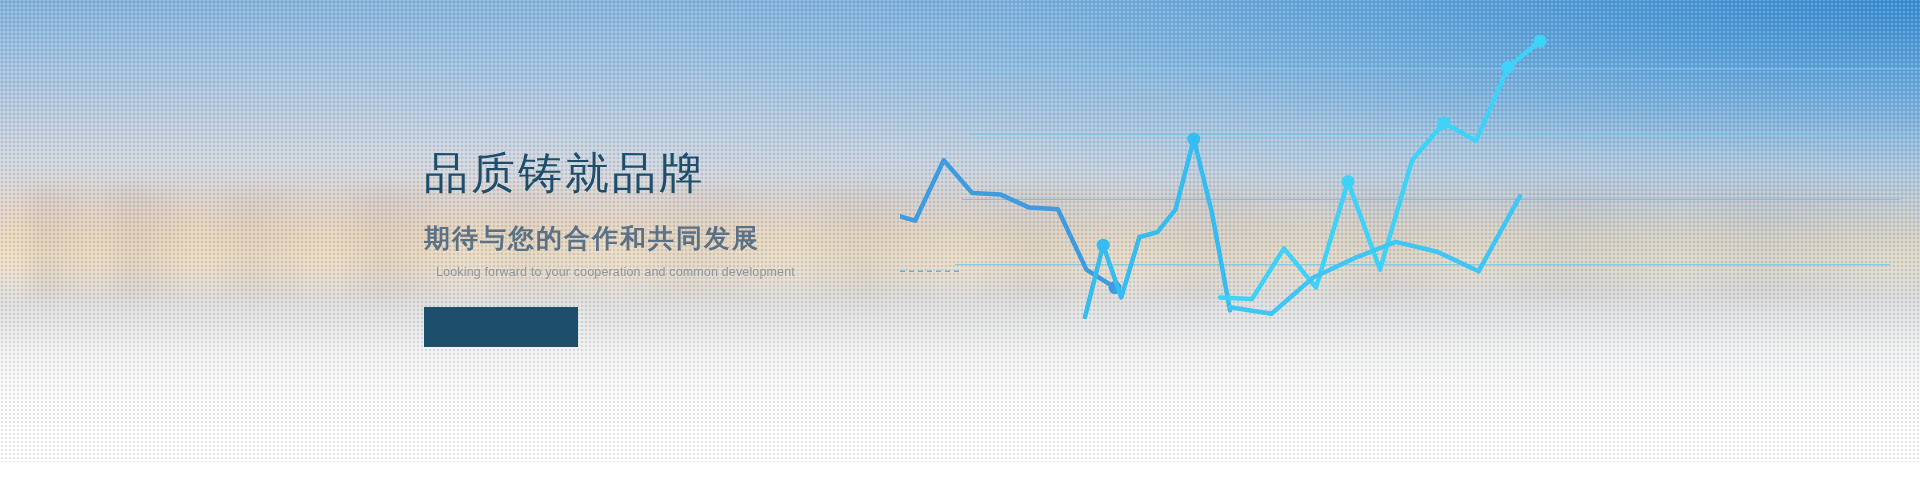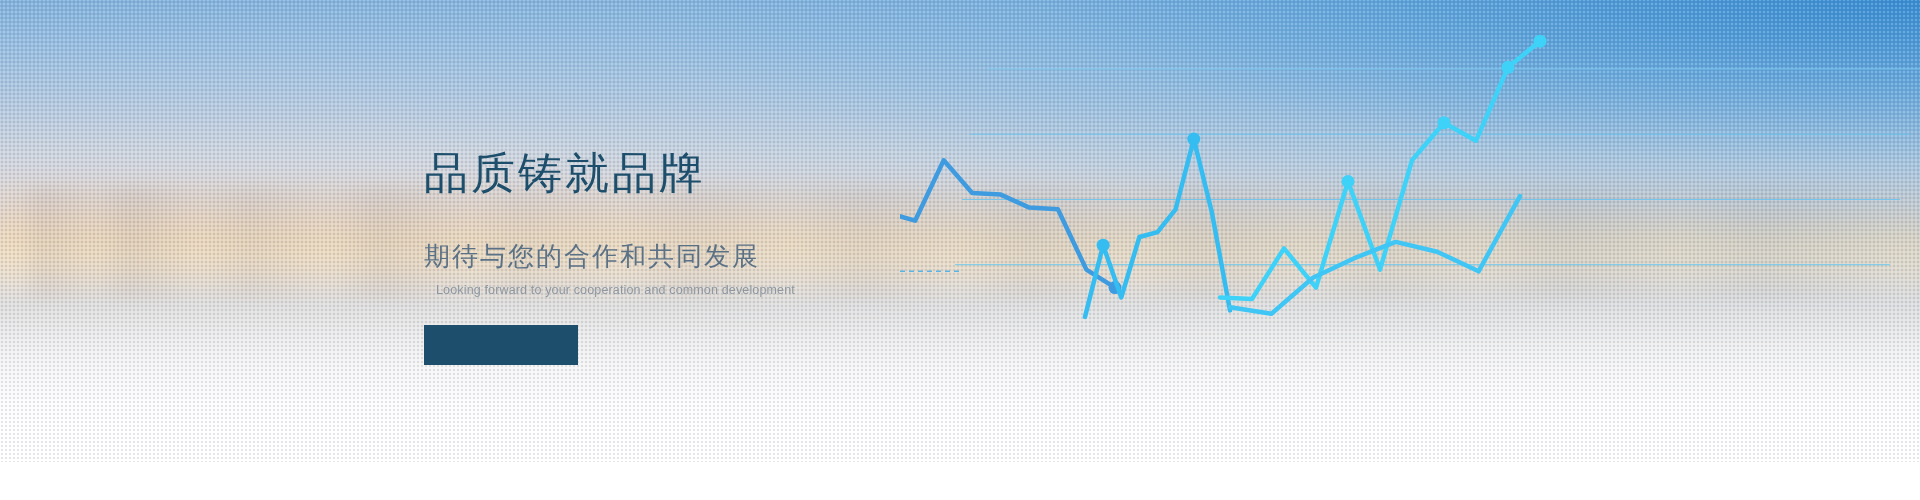--- a/index.html
+++ b/index.html
@@ -129,25 +129,25 @@
   .headline {
     font-size: 44px;
     line-height: 1.12;
     letter-spacing: 3px;
     color: #1d4e6b;
     font-weight: 400;
     margin: 0;
     white-space: nowrap;
   }
   .subhead {
-    margin: 42px 0 0 0;
+    margin: 24px 0 0 0;
     font-size: 26px;
     letter-spacing: 2px;
     color: #5b7186;
-    font-weight: 400;
+    font-weight: 700;
     white-space: nowrap;
   }
   .subhead-en {
     margin: 9px 0 0 12px;
     font-size: 12.5px;
     letter-spacing: .15px;
     color: #8d97a1;
     font-weight: 400;
     white-space: nowrap;
   }

